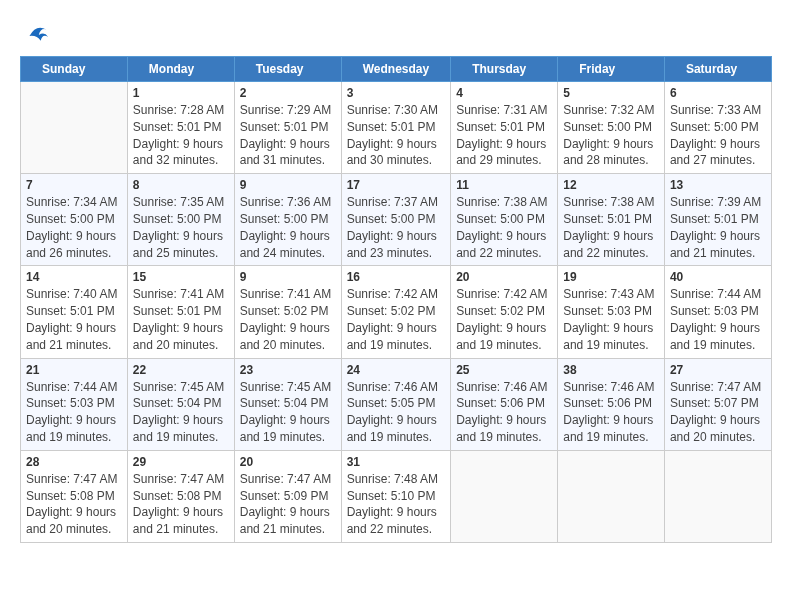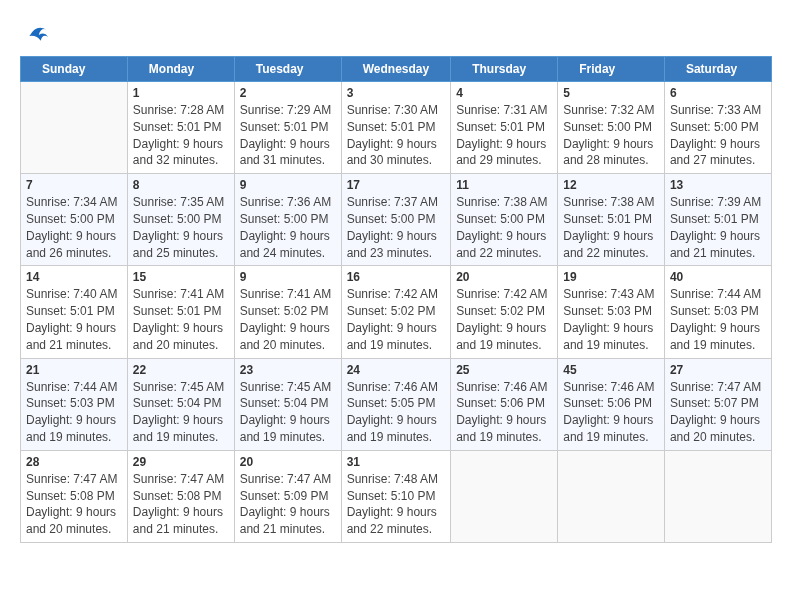--- a/index.html
+++ b/index.html
@@ -234,21 +234,21 @@
           </td>
           <td>
             <span class="day-num">24</span>
             <div class="day-info">Sunrise: 7:46 AM<br>Sunset: 5:05 PM<br>Daylight: 9 hours and 19 minutes.</div>
           </td>
           <td>
             <span class="day-num">25</span>
             <div class="day-info">Sunrise: 7:46 AM<br>Sunset: 5:06 PM<br>Daylight: 9 hours and 19 minutes.</div>
           </td>
           <td>
-            <span class="day-num">45</span>
+            <span class="day-num">38</span>
             <div class="day-info">Sunrise: 7:46 AM<br>Sunset: 5:06 PM<br>Daylight: 9 hours and 19 minutes.</div>
           </td>
           <td>
             <span class="day-num">27</span>
             <div class="day-info">Sunrise: 7:47 AM<br>Sunset: 5:07 PM<br>Daylight: 9 hours and 20 minutes.</div>
           </td>
         </tr>
         <tr>
           <td>
             <span class="day-num">28</span>

